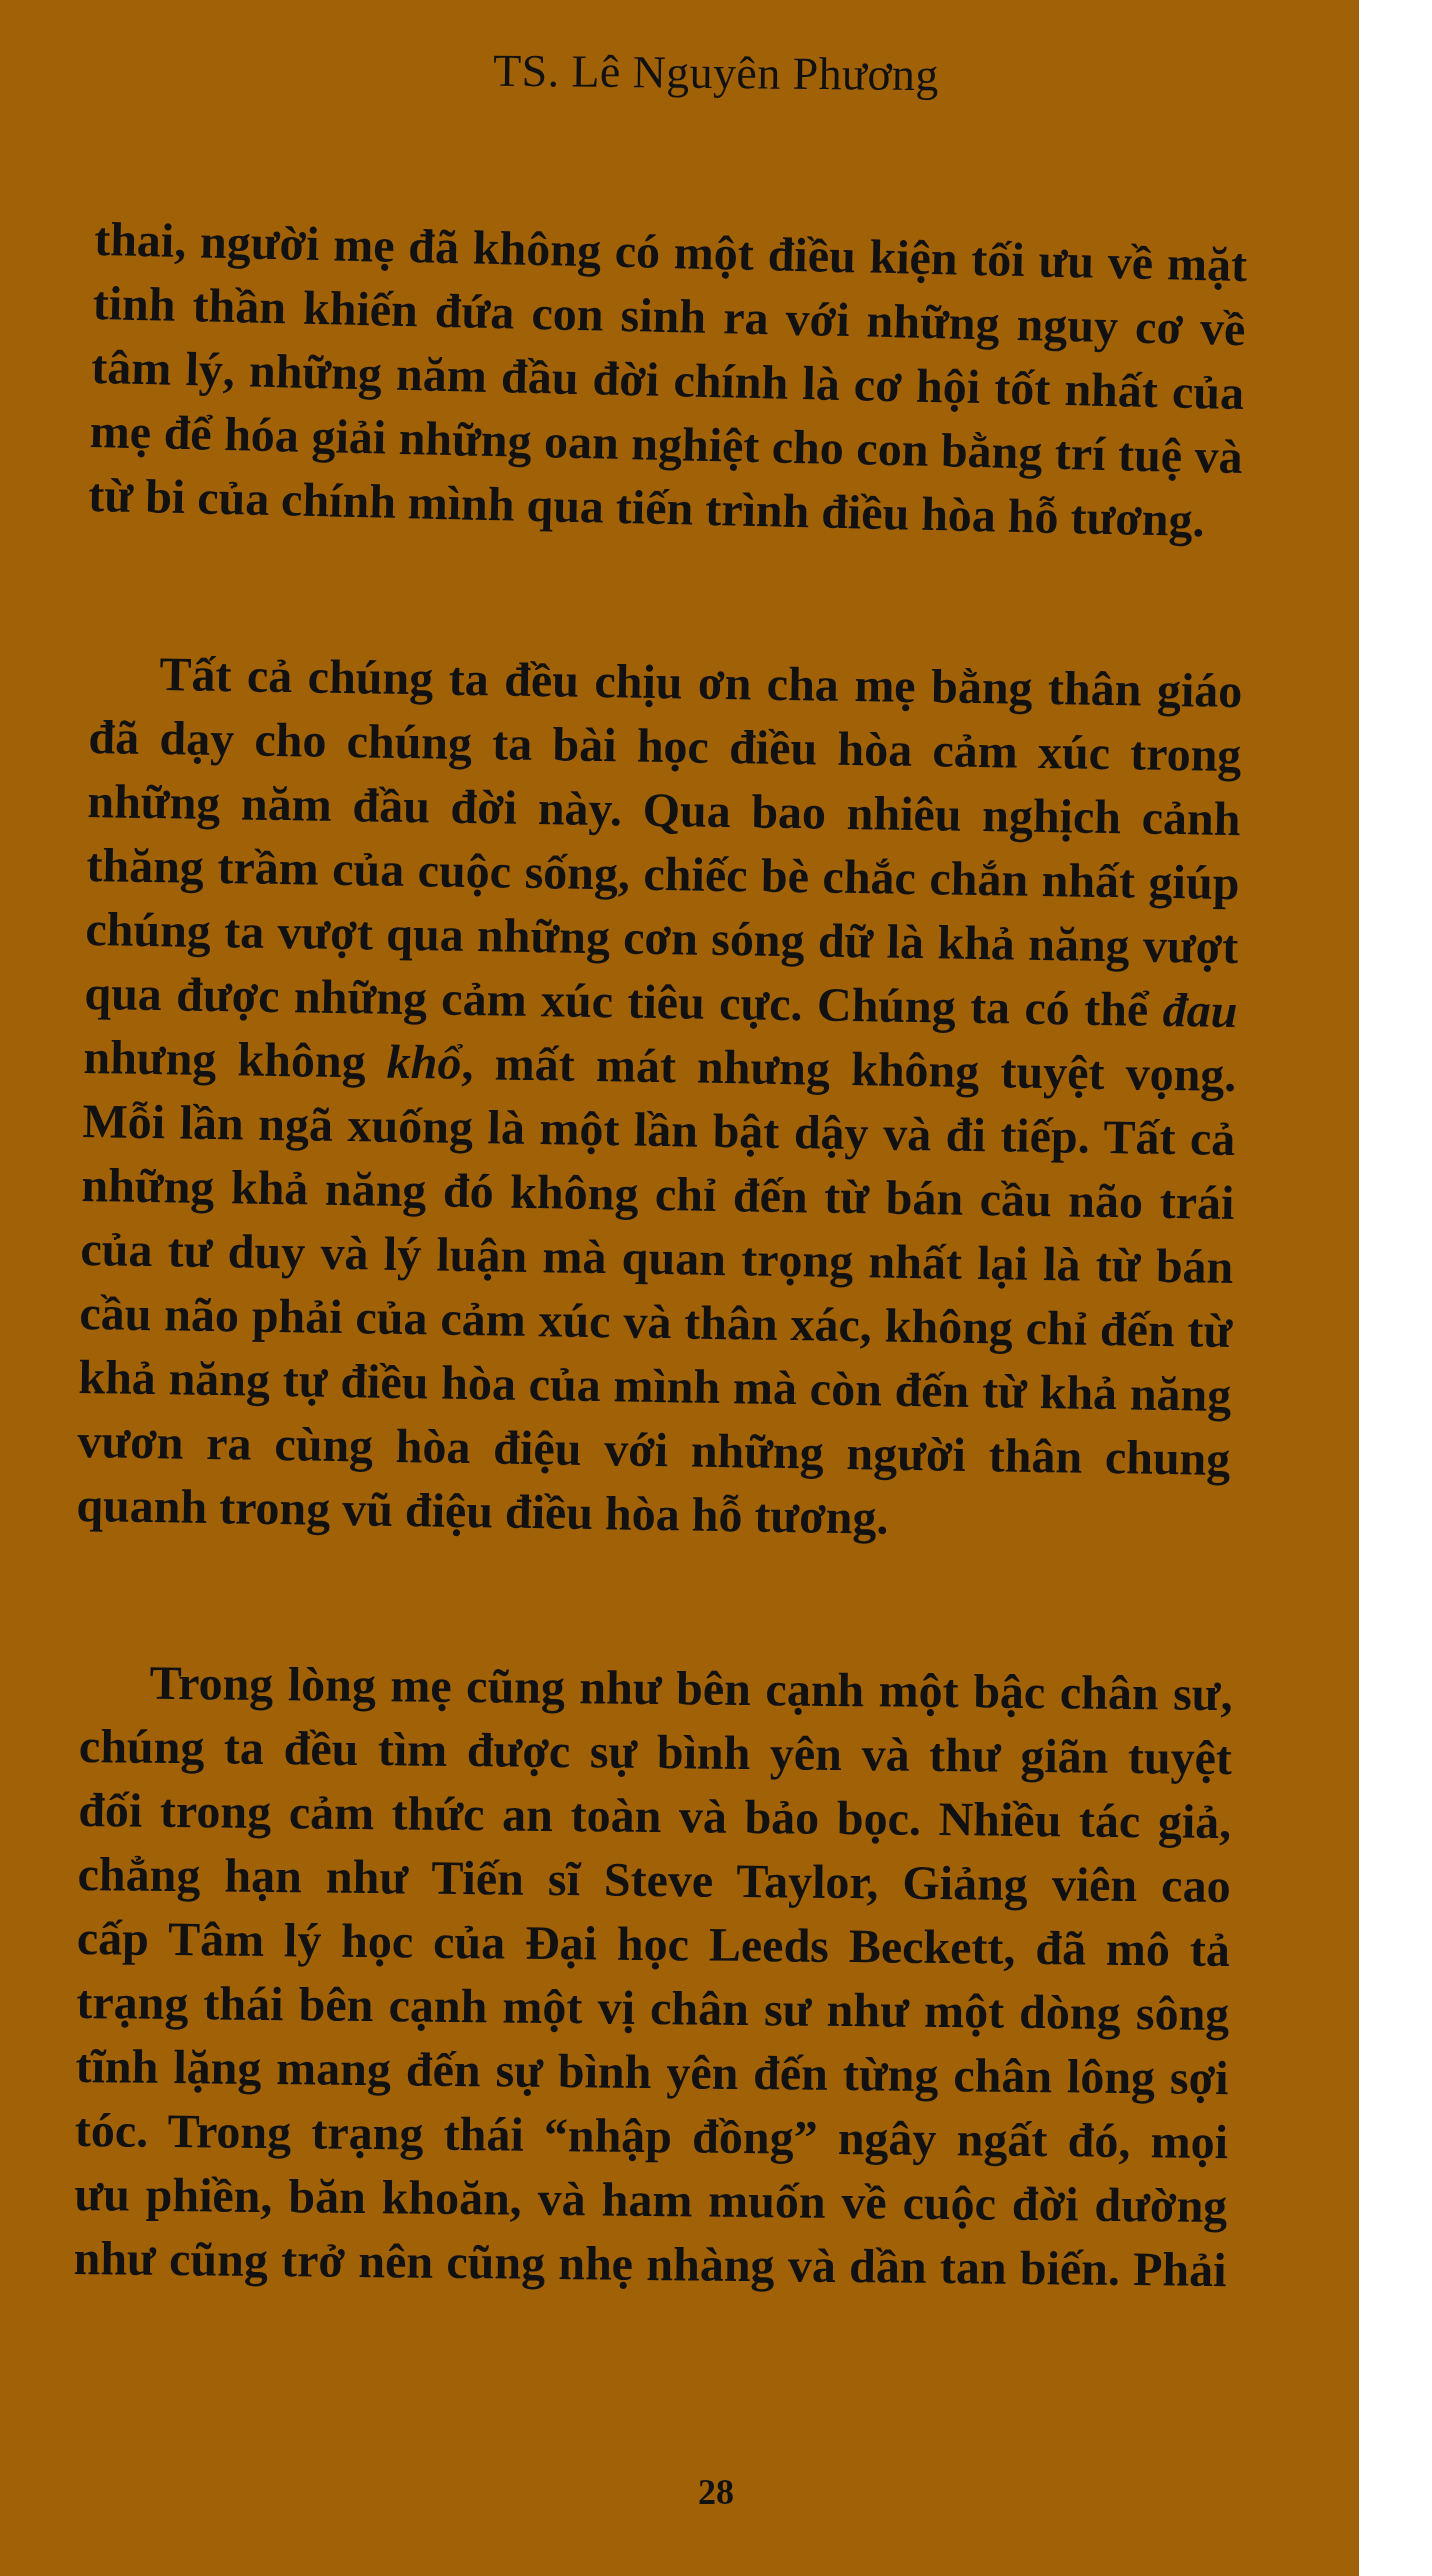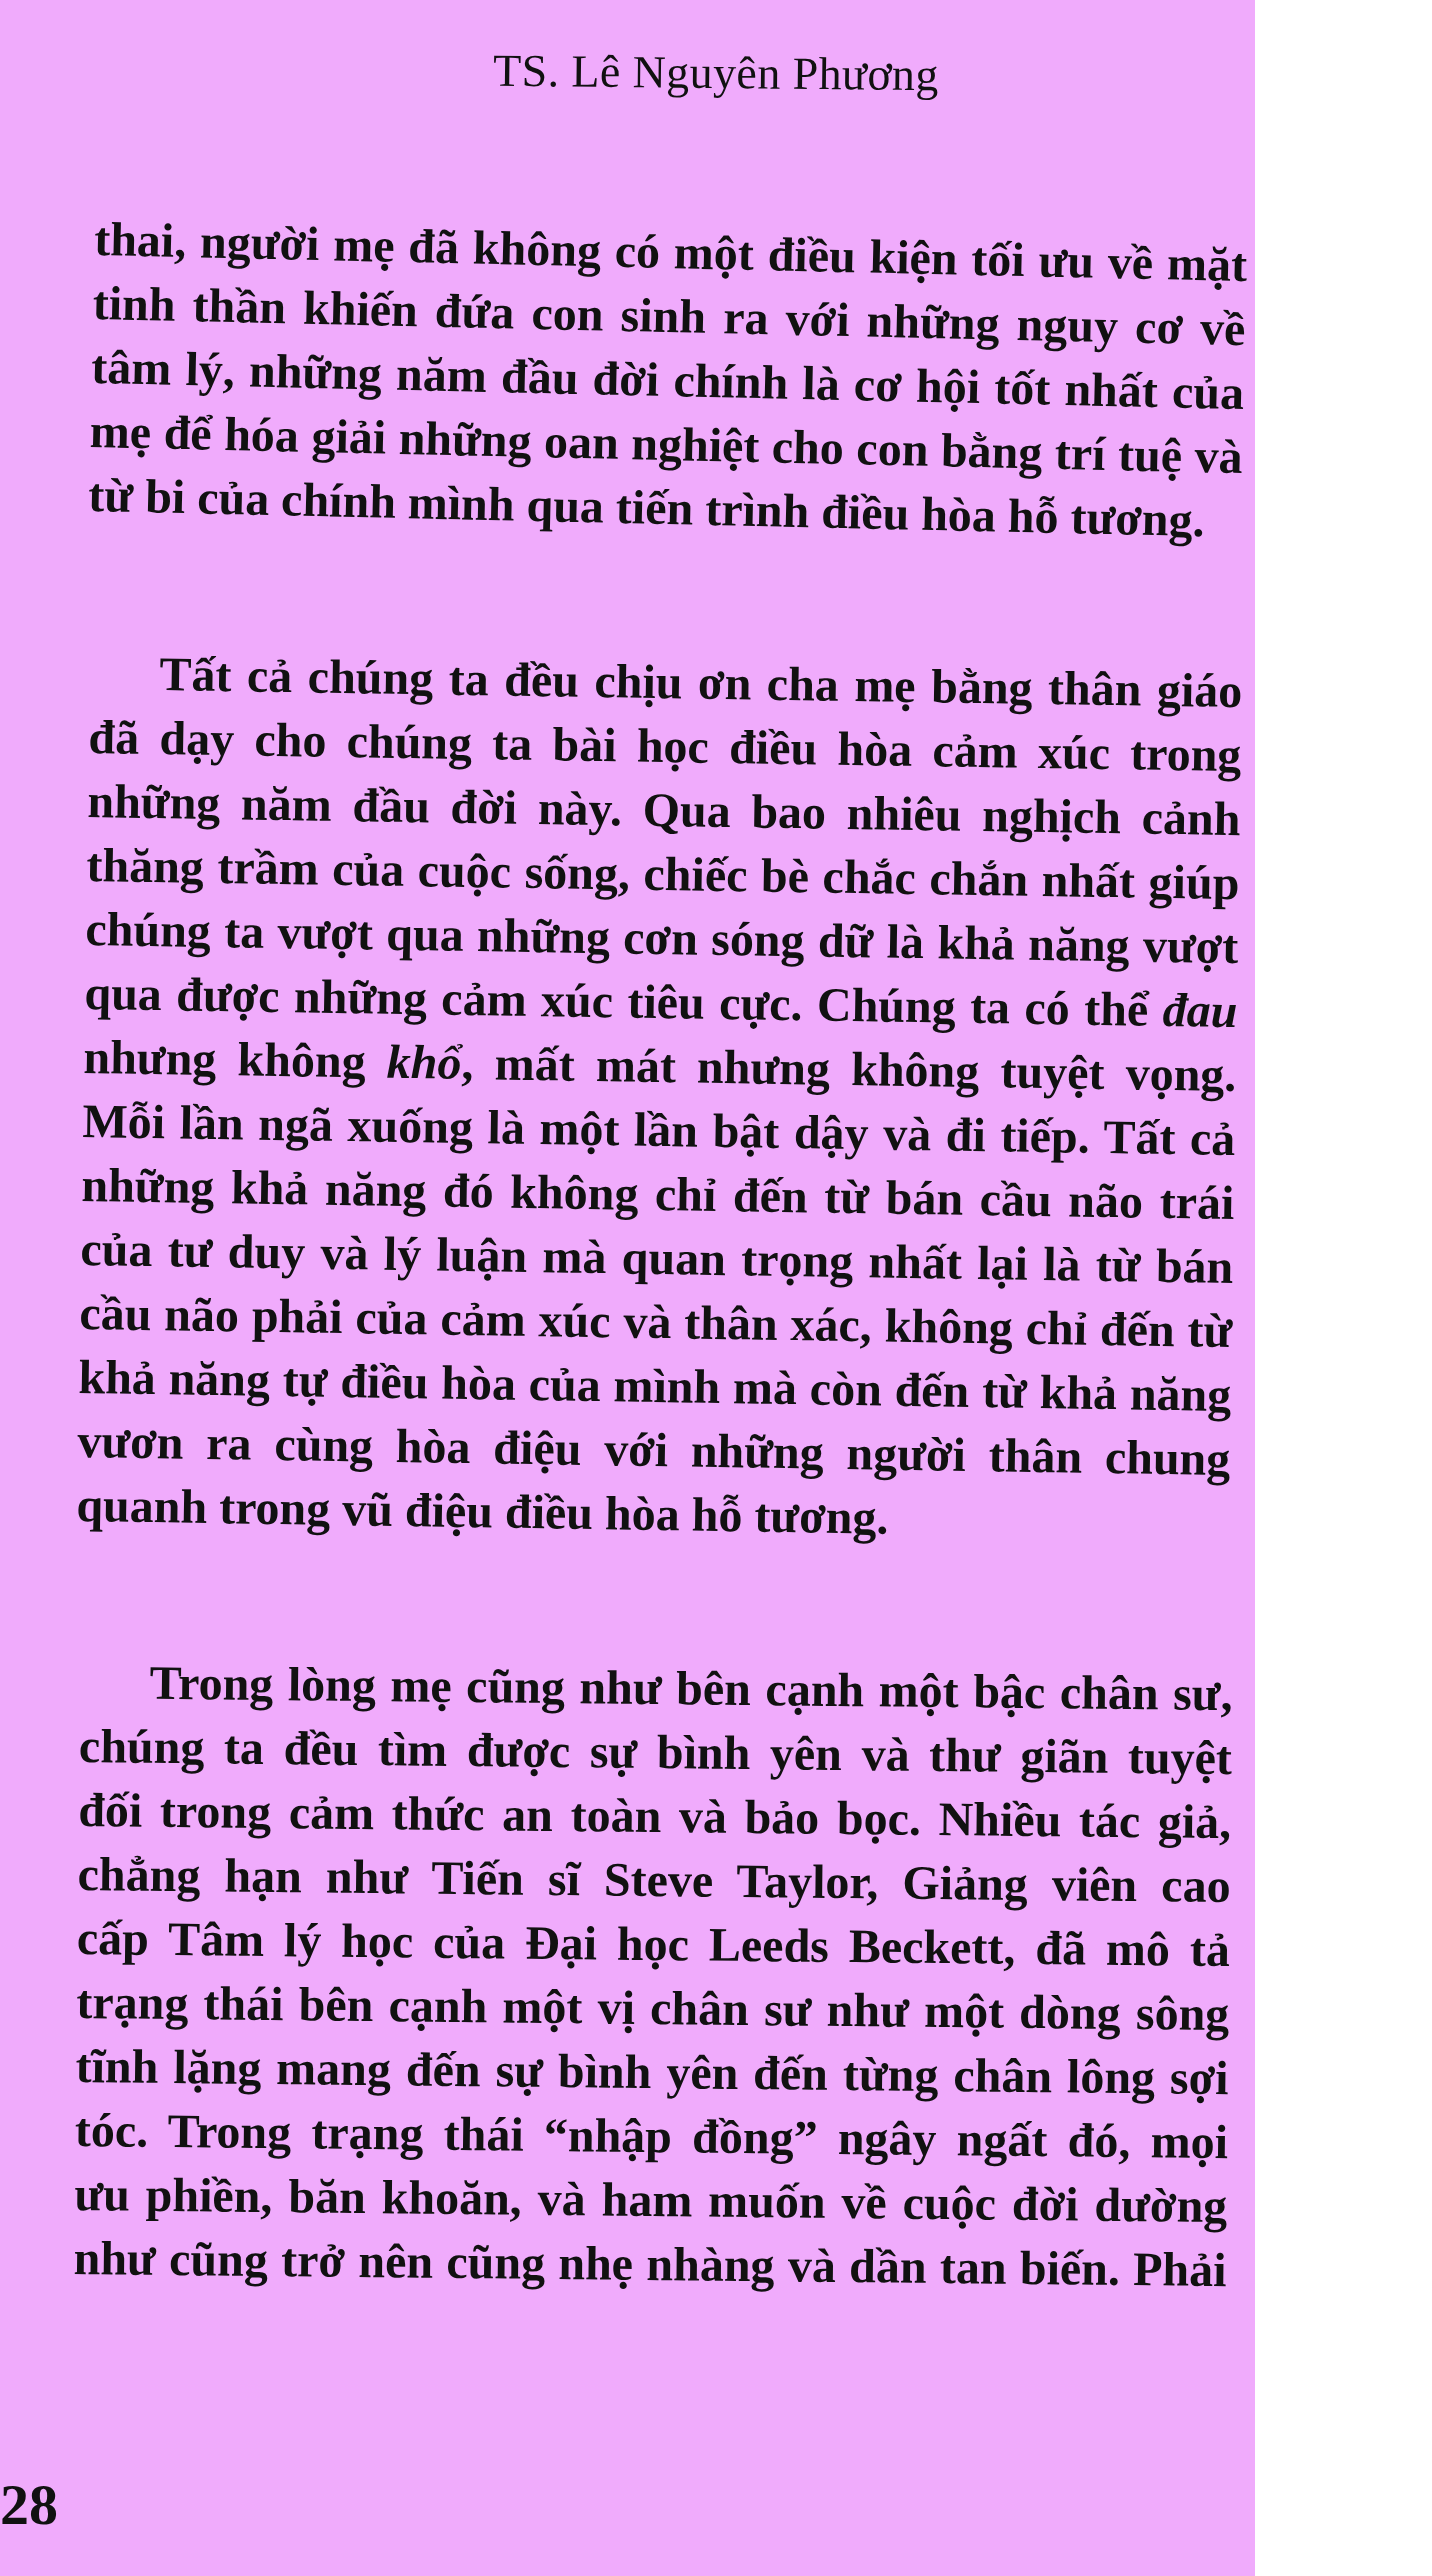--- a/index.html
+++ b/index.html
@@ -11,23 +11,23 @@
       width: 1432px;
       height: 2576px;
       position: relative;
       overflow: hidden;
       font-family: "Liberation Serif", "DejaVu Serif", serif;
       color: #111111;
     }
     .page {
       position: absolute;
       left: 0; top: 0;
-      width: 1255px;
+      width: 1359px;
       height: 2576px;
-      background: #f0abfc;
+      background: #a16207;
     }
     .running-header {
       position: absolute;
       top: 46px;
       left: 0;
       width: 1432px;
       text-align: center;
       font-size: 46px;
       letter-spacing: 0.4px;
       transform: rotate(0.6deg);
@@ -54,21 +54,22 @@
     .indent { padding-left: 70px; }
     #para-1 { top: 207px; transform: rotate(1.3deg); transform-origin: left top; }
     #para-2 { top: 641px; left: 90px; transform: rotate(0.9deg); transform-origin: left top; }
     #para-3 { top: 1650px; left: 80px; transform: rotate(0.6deg); transform-origin: left top; }
     em { font-style: italic; }
     .page-number {
       position: absolute;
       top: 2471px;
       left: 0;
       width: 1432px;
-      font-size: 58px;
+      text-align: center;
+      font-size: 36px;
       font-weight: bold;
     }
   </style>
 </head>
 <body>
 
 <div class="page">
 
   <div class="running-header">TS. Lê Nguyên Phương</div>
 

